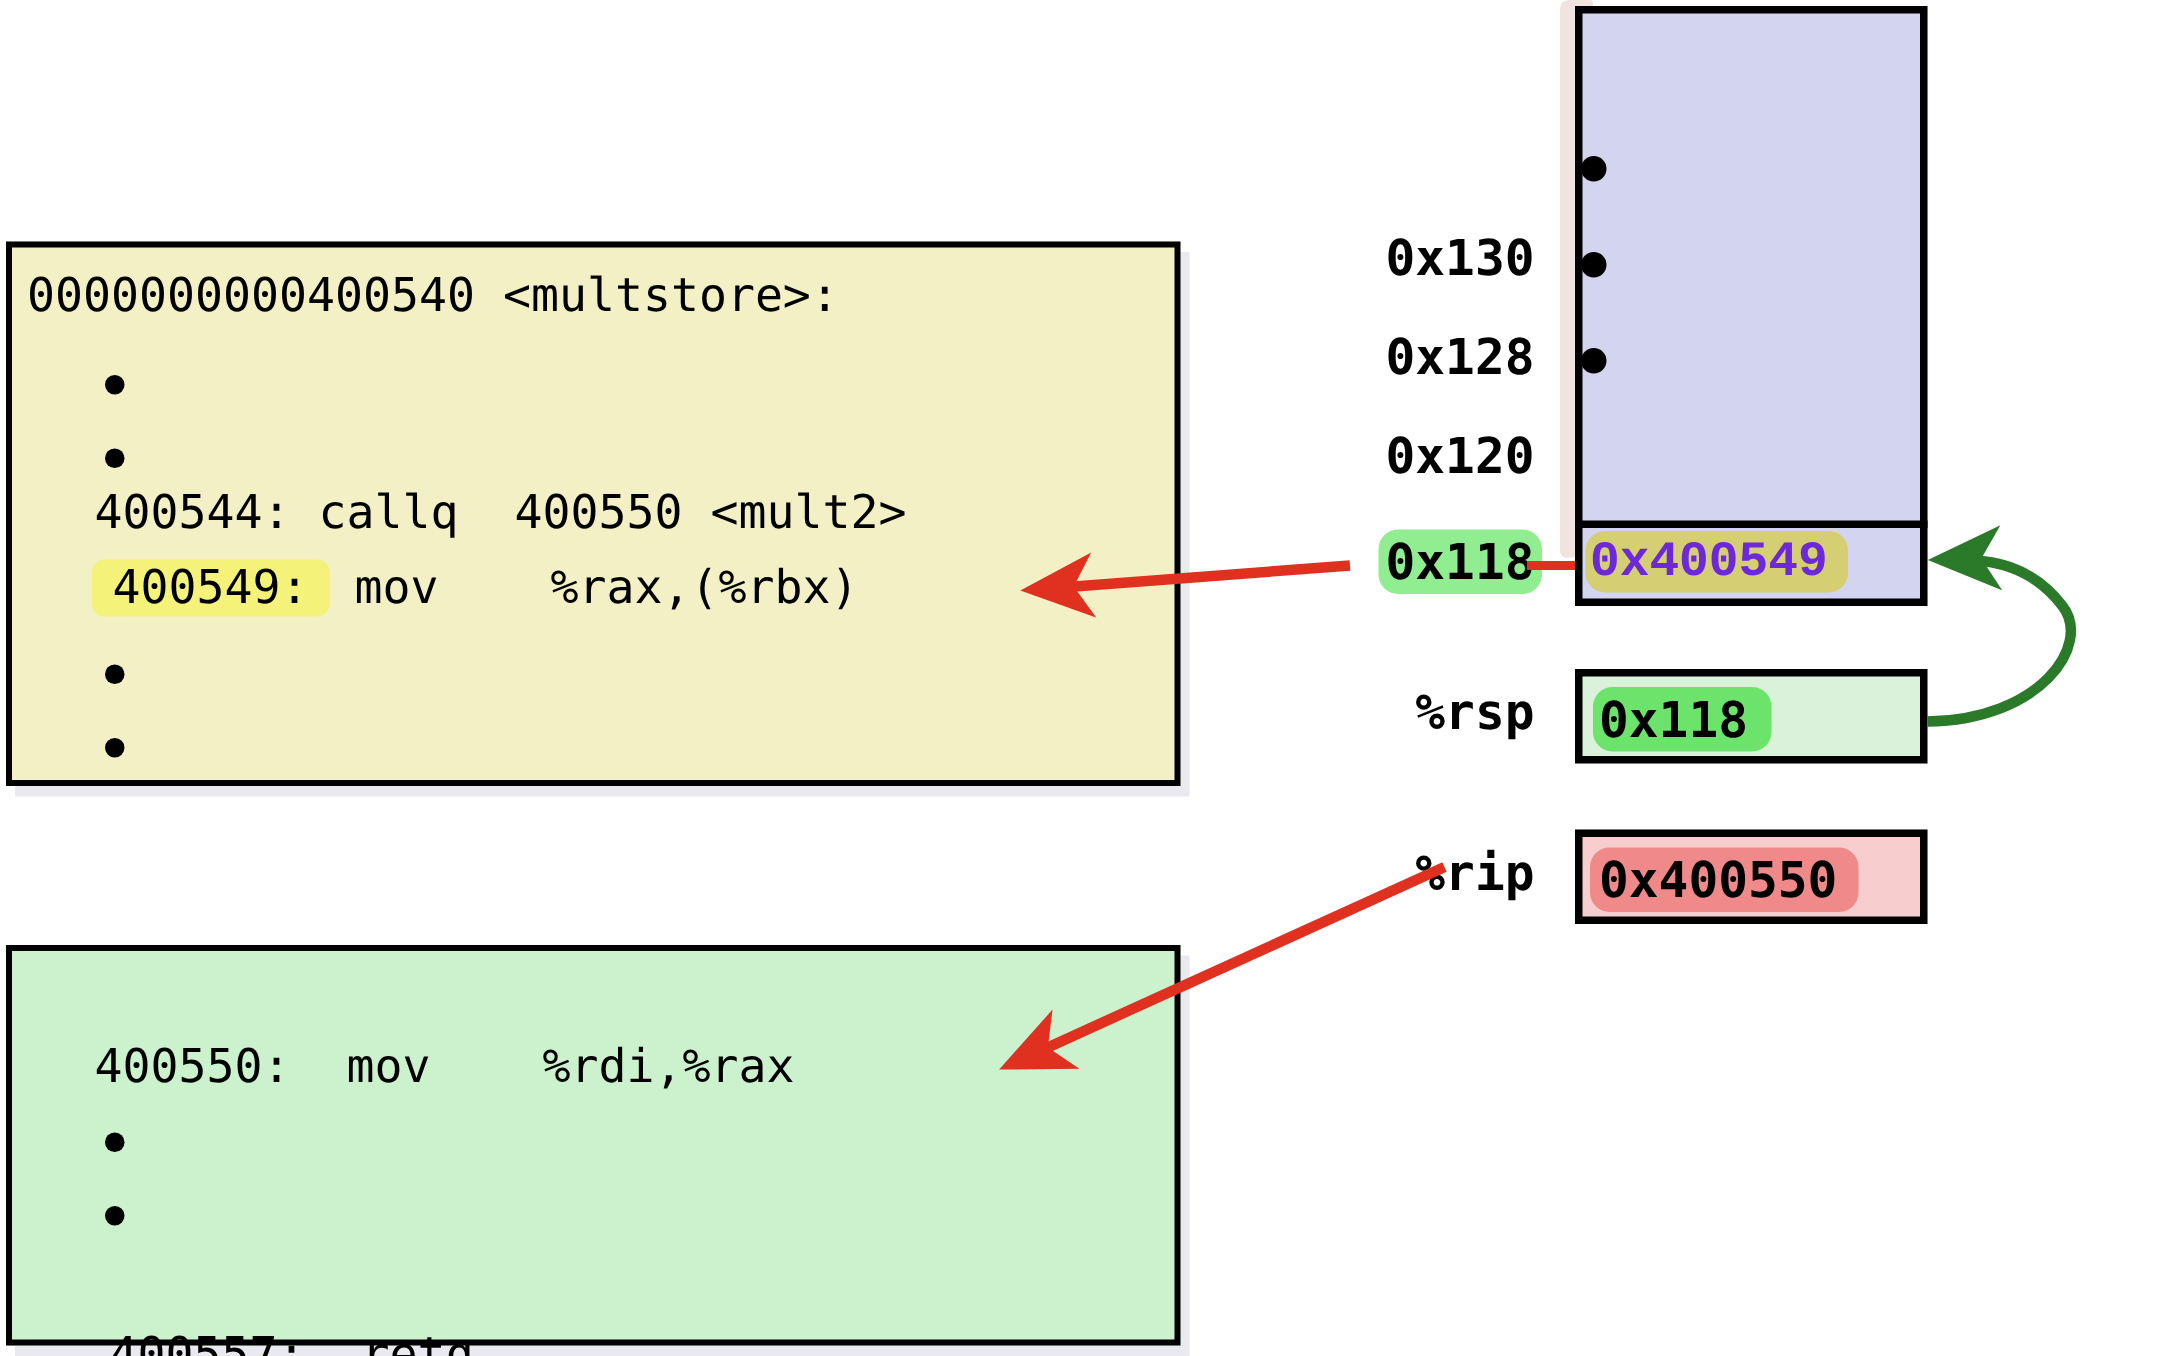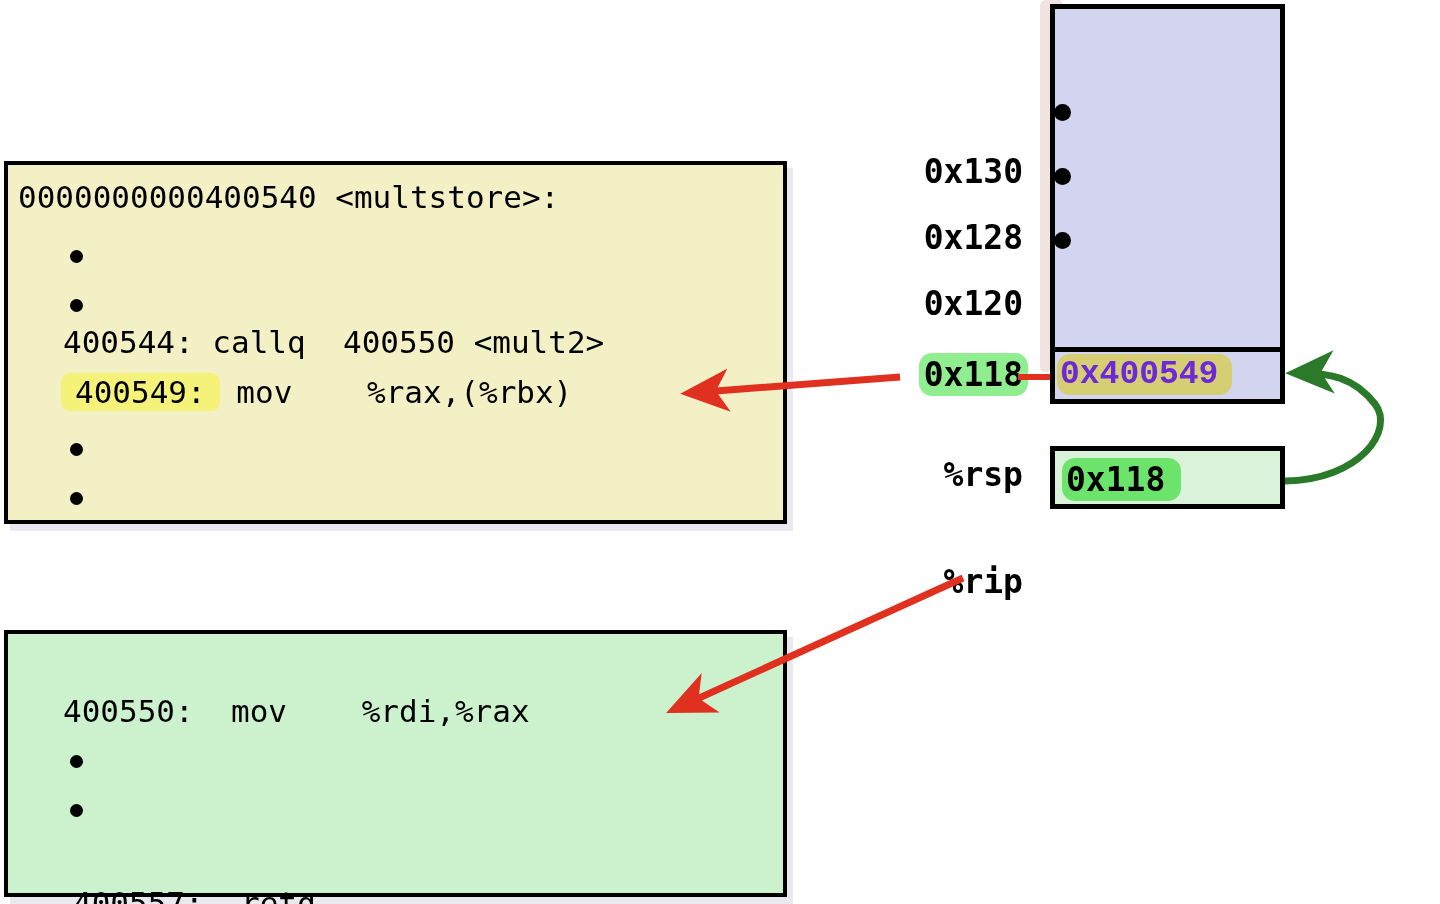--- a/index.html
+++ b/index.html
@@ -206,20 +206,23 @@
   <div class="addr" style="top:218px;">0x128</div>
   <div class="addr" style="top:284px;">0x120</div>
   <div class="addr" style="top:355px;"><span class="hl-green-pill">0x118</span></div>
 
   <div class="reg-label" style="top:455px;">%rsp</div>
   <div class="reg-box" id="reg-rsp-box">
     <div class="reg-val"><span class="hl-brightgreen">0x118</span></div>
   </div>
 
   <div class="reg-label" style="top:562px;">%rip</div>
+  <div class="reg-box" id="reg-rip-box">
+    <div class="reg-val"><span class="hl-brightred">0x400550</span></div>
+  </div>
 
   <svg id="arrows" viewBox="0 0 1440 904">
     <defs>
       <marker id="redhead" markerWidth="7" markerHeight="7" refX="5.6" refY="3.5" orient="auto" markerUnits="strokeWidth">
         <path d="M7,3.5 L0,6.6 L1.9,3.5 L0,0.4 Z" fill="#e03020"></path>
       </marker>
       <marker id="greenhead" markerWidth="7" markerHeight="7" refX="5.6" refY="3.5" orient="auto" markerUnits="strokeWidth">
         <path d="M7,3.5 L0,6.6 L1.9,3.5 L0,0.4 Z" fill="#2a7a2a"></path>
       </marker>
     </defs>

